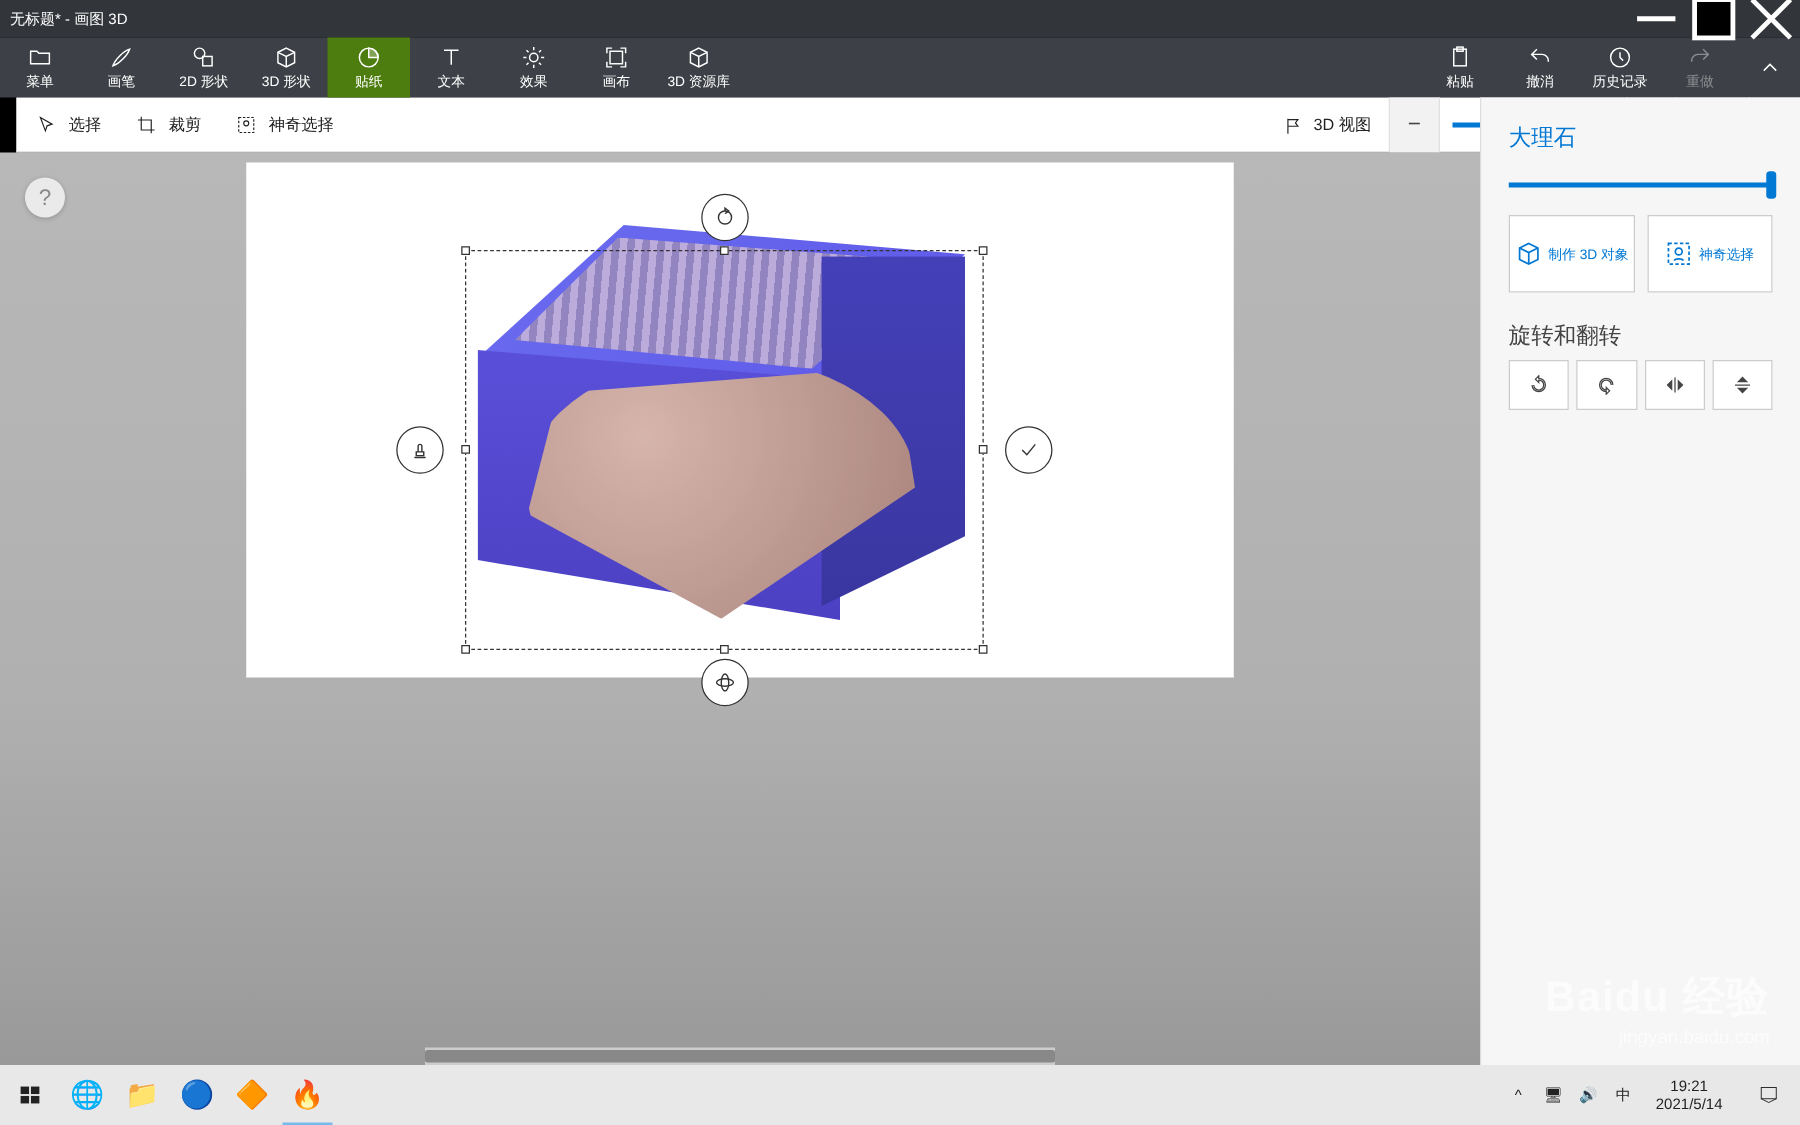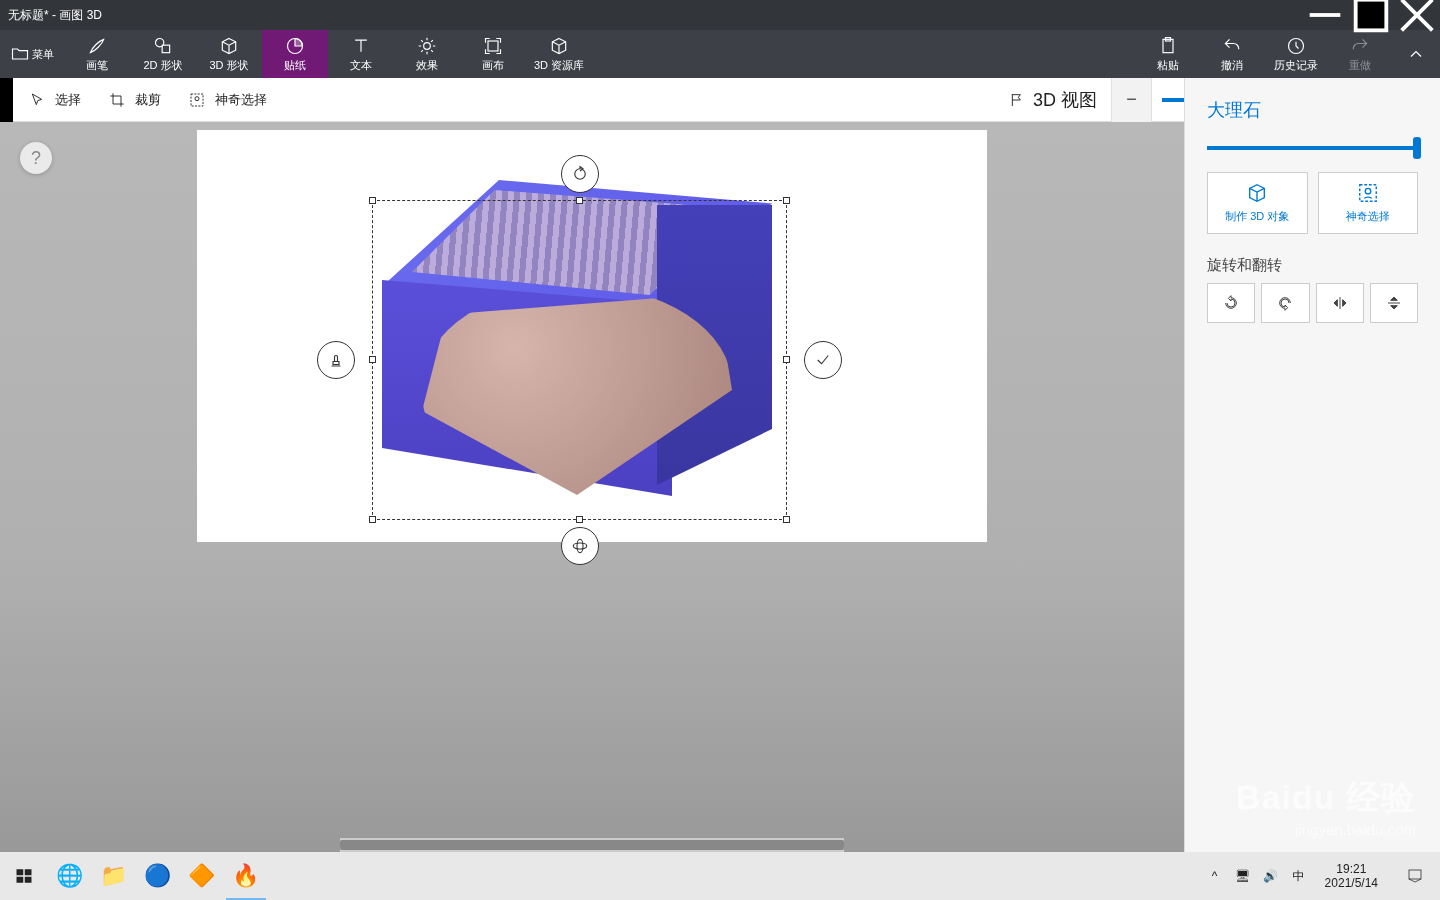--- a/index.html
+++ b/index.html
@@ -4,36 +4,36 @@
 <style>
 * { margin:0; padding:0; box-sizing:border-box; font-family:"Microsoft YaHei","Segoe UI",sans-serif; user-select:none; }
 html,body { width:1440px; height:900px; overflow:hidden; background:#000; }
 
 
 .titlebar { height:30px; background:#32353a; color:#fff; display:flex; align-items:center; padding-left:8px; font-size:12px; }
 .titlebar .spacer { flex:1; }
 .titlebar .winbtn { width:46px; height:30px; display:flex; align-items:center; justify-content:center; font-size:10px; }
 
 .ribbon { height:48px; background:#3d4046; display:flex; align-items:stretch; color:#fff; }
-.ribbon .menu-btn { width:64px; display:flex; flex-direction:row; align-items:center; justify-content:center; gap:2px; font-size:11px; }
+.ribbon .menu-btn { width:64px; display:flex; flex-direction:column; align-items:center; justify-content:center; gap:2px; font-size:11px; }
 .ribbon .tabs { flex:1; display:flex; justify-content:flex-start; }
 .ribbon .tab { width:66px; display:flex; flex-direction:column; align-items:center; justify-content:center; gap:2px; font-size:11px; position:relative; }
-.ribbon .tab.active { background:#701a75; }
+.ribbon .tab.active { background:#4d7c0f; }
 .ribbon .right-btns { display:flex; }
 .ribbon .rbtn { width:64px; display:flex; flex-direction:column; align-items:center; justify-content:center; gap:2px; font-size:11px; }
 .ribbon .rbtn.disabled { opacity:.4; }
 .ribbon .expand-chev { width:48px; display:flex; align-items:center; justify-content:center; }
 .ribbon svg { width:20px; height:20px; fill:none; stroke:#fff; stroke-width:1.4; }
 
 
 .toolbar { height:44px; background:#fff; border-bottom:1px solid #ddd; display:flex; align-items:stretch;margin-left:13px; }
 .tool-left { display:flex; align-items:center; gap:28px; padding-left:16px; font-size:13px; color:#222; }
 .tool-left .tbtn { display:flex; align-items:center; gap:10px; }
 .tool-right { margin-left:auto; display:flex; align-items:center; }
-.tool-right .vbtn { display:flex; align-items:center; gap:8px; padding:0 14px; font-size:18px; color:#222; }
+.tool-right .vbtn { display:flex; align-items:flex-end; gap:8px; padding:0 14px; font-size:13px; color:#222; }
 .zoom-group { display:flex; align-items:center; border-left:1px solid #e0e0e0; }
 .zoom-minus,.zoom-plus { width:40px; height:44px; display:flex; align-items:center; justify-content:center; font-size:18px; color:#444; border-right:1px solid #e0e0e0; }
 .zoom-minus { background:#f2f2f2; }
 .zoom-slider { width:150px; padding:0 10px; display:flex; align-items:center; border-right:1px solid #e0e0e0; height:44px; }
 .zoom-track { flex:1; height:4px; background:#0078d4; position:relative; }
 .zoom-track::after { content:""; position:absolute; left:40%; top:50%; transform:translate(-50%,-50%); width:14px; height:14px; border-radius:50%; background:#0078d4; }
 .zoom-track .grey { position:absolute; left:40%; right:0; top:0; bottom:0; background:#bbb; }
 .zoom-val { width:58px; text-align:center; font-size:13px; border-right:1px solid #e0e0e0; height:44px; line-height:44px; }
 .dots { width:40px; text-align:center; font-size:18px; height:44px; line-height:40px; color:#555; }
 .toolbar svg { width:16px; height:16px; stroke:#222; fill:none; stroke-width:1.4; }
@@ -67,23 +67,23 @@
 
 .side { position:absolute; top:78px; right:0; bottom:48px; width:256px; background:#f6f6f6; border-left:1px solid #ddd; padding:20px 22px; font-size:13px; color:#333; }
 .side h2 { color:#0078d4; font-size:18px; font-weight:400; margin-bottom:24px; }
 .row-opacity { display:flex; justify-content:space-between; align-items:center; margin-bottom:10px; }
 .row-opacity input { width:74px; height:26px; border:1px solid #ccc; text-align:right; padding-right:6px; font-size:13px; }
 .opacity-slider { height:4px; background:#0078d4; position:relative; margin-bottom:22px; }
 .opacity-slider::after { content:""; position:absolute; right:-3px; top:50%; transform:translateY(-50%); width:8px; height:22px; background:#0078d4; border-radius:3px; }
 .finish-dd { height:40px; border:1px solid #ccc; background:#fff; display:flex; align-items:center; justify-content:center; position:relative; margin-bottom:14px; }
 .finish-dd::after { content:""; position:absolute; right:14px; top:17px; border:5px solid transparent; border-top-color:#555; }
 .bigbtns { display:flex; gap:10px; margin-bottom:22px; }
-.bigbtn { flex:1; height:62px; border:1px solid #ccc; background:#fff; display:flex; flex-direction:column; align-items:center; justify-content:center; gap:5px; font-size:11px; color:#0078d4; }
+.bigbtn { flex:1; height:62px; border:1px solid #ccc; background:#fff; display:flex; flex-direction:row; align-items:center; justify-content:center; gap:5px; font-size:11px; color:#0078d4; }
 .bigbtn svg{width:22px;height:22px;stroke:#0078d4;fill:none;stroke-width:1.5}
-.section-label { font-size:15px; color:#444; margin-bottom:8px; }
+.section-label { font-size:18px; color:#444; margin-bottom:8px; }
 .rotbtns { display:flex; gap:6px; }
 .rotbtn { flex:1; height:40px; border:1px solid #ccc; background:#fff; display:flex; align-items:center; justify-content:center; }
 .rotbtn svg{width:16px;height:16px;stroke:#444;fill:none;stroke-width:1.5}
 
 
 .watermark { position:absolute; right:24px; bottom:62px; color:rgba(255,255,255,.65); text-align:right; pointer-events:none; }
 .watermark .big { font-size:34px; font-weight:700; letter-spacing:1px; }
 .watermark .small{ font-size:15px; }
 
 

